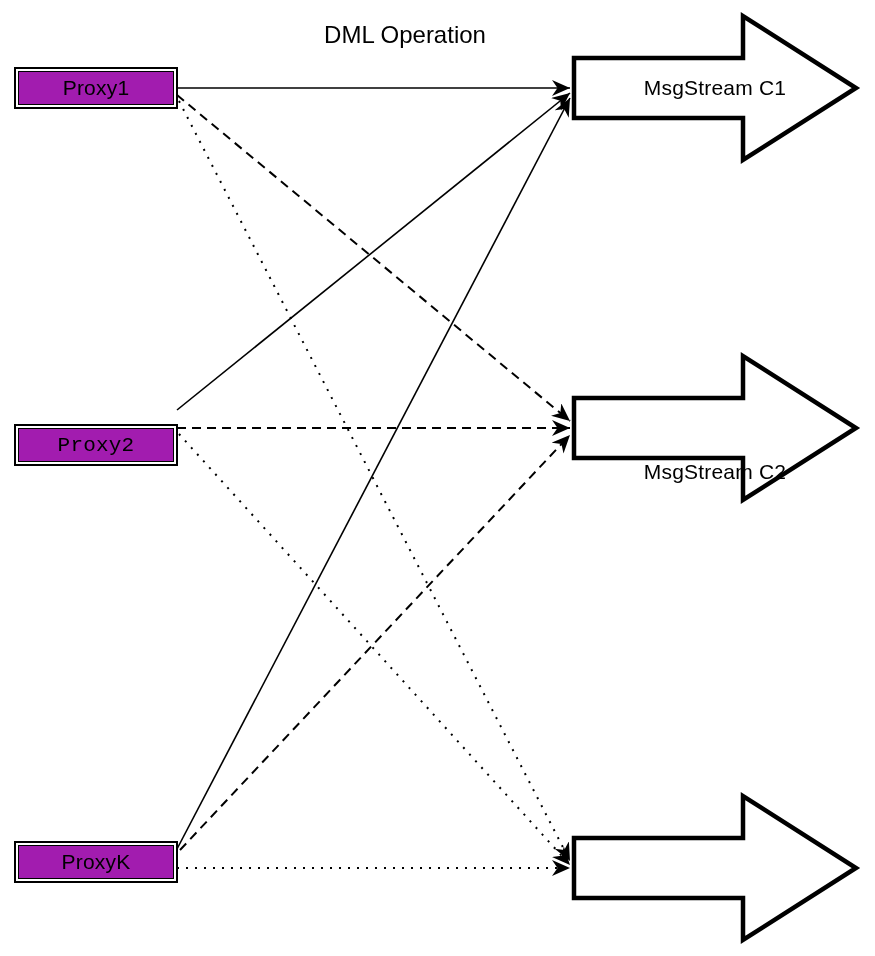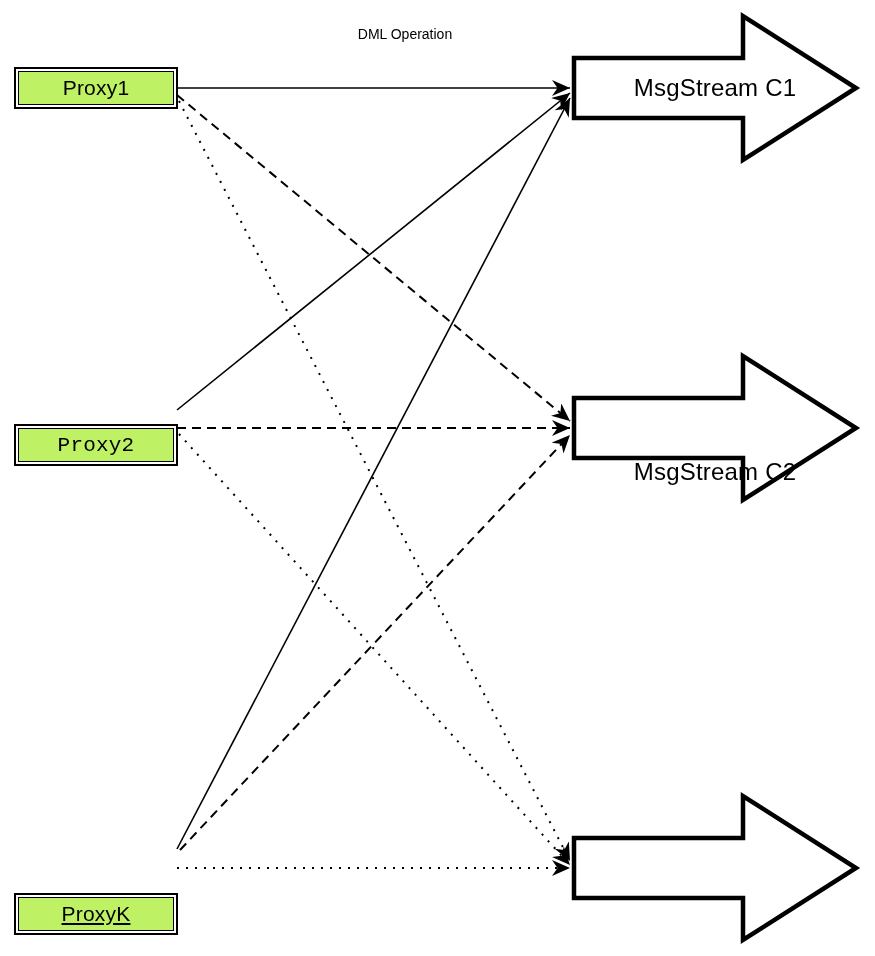--- a/index.html
+++ b/index.html
@@ -34,40 +34,40 @@
   .proxy-inner {
     width: 100%;
     height: 100%;
     box-sizing: border-box;
     border: 1px solid #000;
     display: flex;
     align-items: center;
     justify-content: center;
     font-size: 21px;
     letter-spacing: 0.2px;
-    background: #bef264;
+    background: #a21caf;
   }
   .stream-label {
     position: absolute;
     left: 574px;
     width: 282px;
     height: 28px;
     line-height: 28px;
     text-align: center;
-    font-size: 24px;
+    font-size: 21px;
     letter-spacing: 0.2px;
     pointer-events: none;
   }
   .dml-label {
     position: absolute;
     left: 285px;
     top: 22px;
     width: 240px;
     text-align: center;
-    font-size: 14px;
+    font-size: 24px;
     line-height: 25px;
   }
   svg line { stroke: #000; fill: none; }
   svg .solid  { stroke-width: 1.6px; }
   svg .dashed { stroke-width: 2px; stroke-dasharray: 9 6; }
   svg .dotted { stroke-width: 2px; stroke-dasharray: 2 7; }
   svg .big-arrow {
     fill: #ffffff;
     stroke: #000000;
     stroke-width: 4.5px;
@@ -115,21 +115,21 @@
   <div class="proxy-box" style="top:67px;">
     <div class="proxy-inner">
       <span>Proxy1</span>
     </div>
   </div>
   <div class="proxy-box" style="top:424px;font-family:Liberation Mono, monospace;">
     <div class="proxy-inner">
       <span>Proxy2</span>
     </div>
   </div>
-  <div class="proxy-box" style="top:893px;text-decoration:underline;">
+  <div class="proxy-box" style="top:841px;">
     <div class="proxy-inner">
       <span>ProxyK</span>
     </div>
   </div>
 
   <div class="stream-label" style="top:74px;">MsgStream C1</div>
   <div class="stream-label" style="top:414px;margin-top:44px;">MsgStream C2</div>
 
 </div>
 

